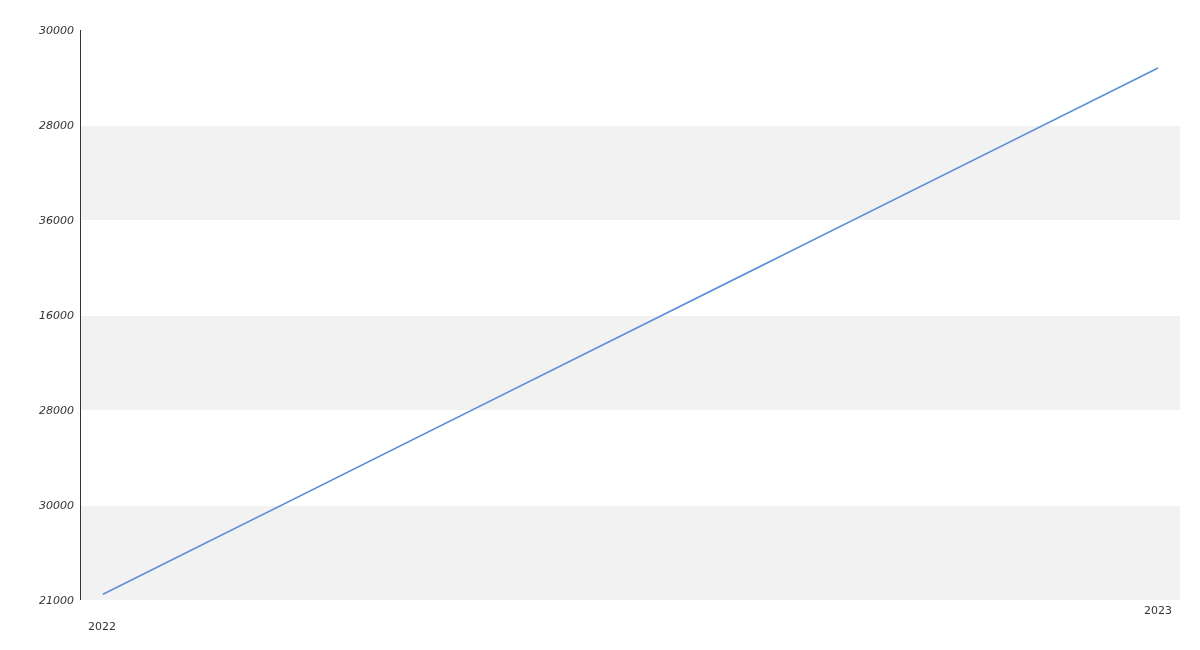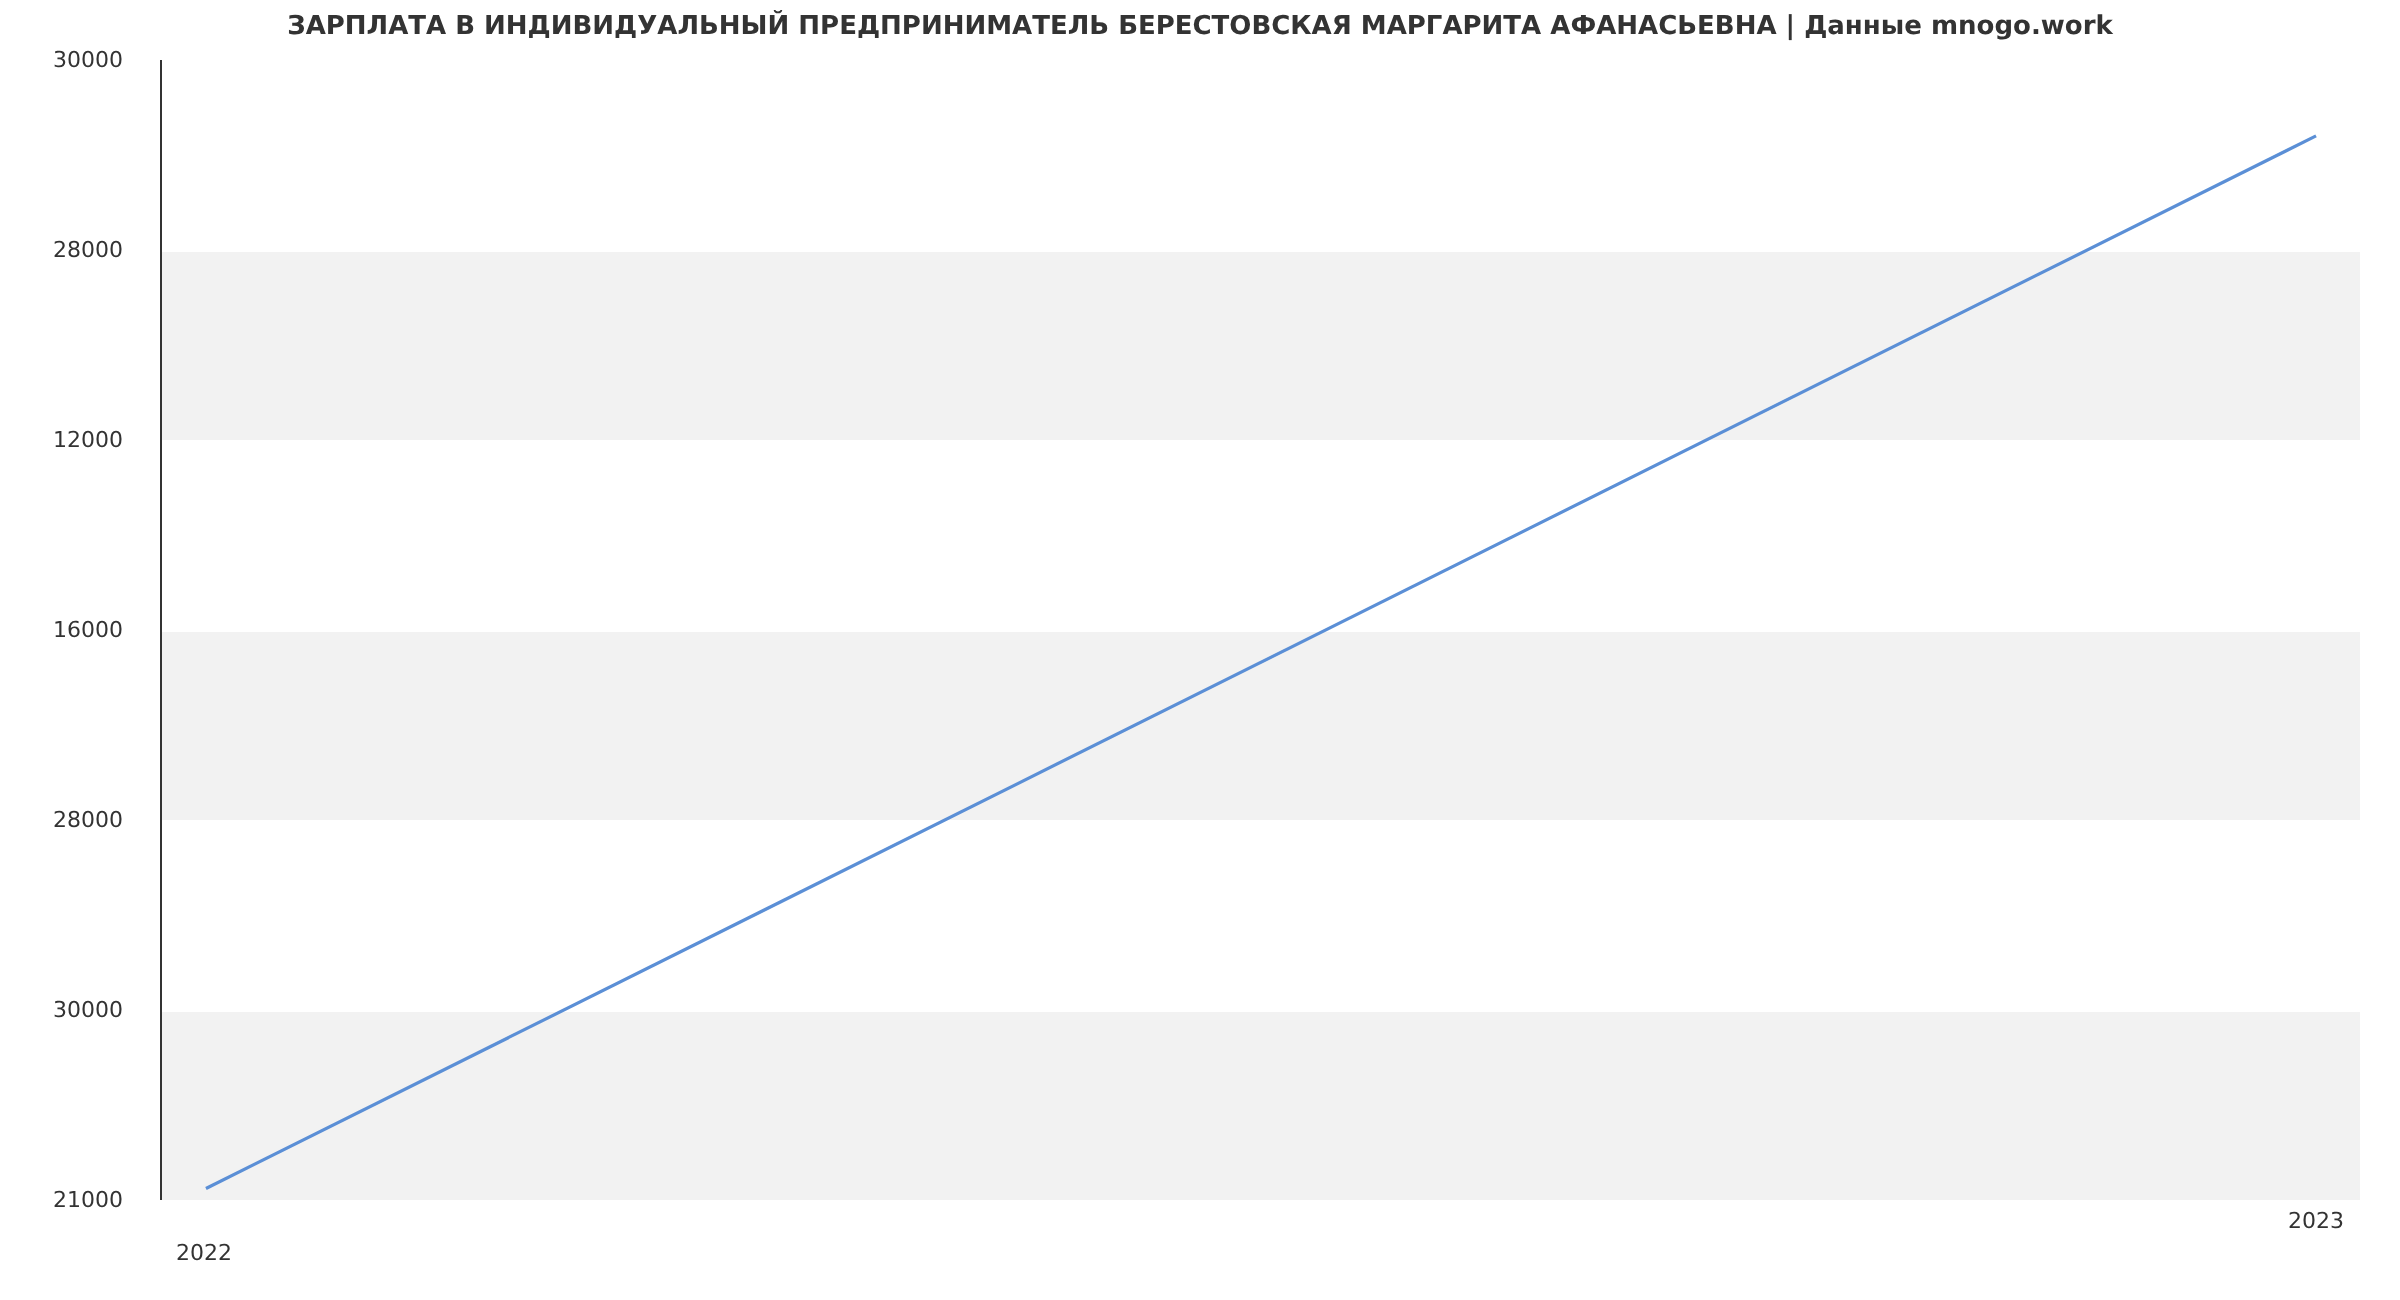--- a/index.html
+++ b/index.html
@@ -48,22 +48,23 @@
     width: 100%;
     height: 1px;
     background: #ffffff;
   }
   .ytick {
     position: absolute;
     right: 1126px; 
     font-size: 11px;
     color: #333333;
     transform: translateY(-50%);
-    text-align: center;
+    text-align: right;
     width: 60px;
+    font-style: italic;
   }
   .xtick {
     position: absolute;
     top: 604px;
     font-size: 11px;
     color: #333333;
     transform: translateX(-50%);
     white-space: nowrap;
   }
   svg.line-layer {
@@ -72,21 +73,20 @@
     top: 0;
     width: 100%;
     height: 100%;
     overflow: visible;
   }
 </style>
 </head>
 <body>
 
 <div class="chart-wrap">
-  <div class="title">ЗАРПЛАТА В ИНДИВИДУАЛЬНЫЙ ПРЕДПРИНИМАТЕЛЬ БЕРЕСТОВСКАЯ МАРГАРИТА АФАНАСЬЕВНА | Данные mnogo.work</div>
 
   <div class="plot" id="plot">
     <div class="band" style="top: 475px; height: 95px;"></div>
       <div class="band" style="top: 285px; height: 95px;"></div>
       <div class="band" style="top: 95px; height: 95px;"></div>
       <div class="gridline" style="top: 570px;"></div>
       <div class="gridline" style="top: 475px;"></div>
       <div class="gridline" style="top: 380px;"></div>
       <div class="gridline" style="top: 285px;"></div>
       <div class="gridline" style="top: 190px;"></div>
@@ -95,21 +95,21 @@
       <svg class="line-layer" id="line-layer" viewBox="0 0 1100 570" preserveAspectRatio="none">
         <polyline points="22,565.25 1078,38" fill="none" stroke="#5b8fd6" stroke-width="1.6"></polyline>
       </svg>
   </div>
 
   <div id="yticks-holder">
       <div class="ytick" style="top: 600px;">21000</div>
       <div class="ytick" style="top: 505px;">30000</div>
       <div class="ytick" style="top: 410px;">28000</div>
       <div class="ytick" style="top: 315px;">16000</div>
-      <div class="ytick" style="top: 220px;">12000</div>
+      <div class="ytick" style="top: 220px;">36000</div>
       <div class="ytick" style="top: 125px;">28000</div>
       <div class="ytick" style="top: 30px;">30000</div>
     </div>
   <div id="xticks-holder">
       <div class="xtick" style="left: 102px; margin-top: 16px;">2022</div>
       <div class="xtick" style="left: 1158px;">2023</div>
     </div>
 </div>
 
 </body></html>

